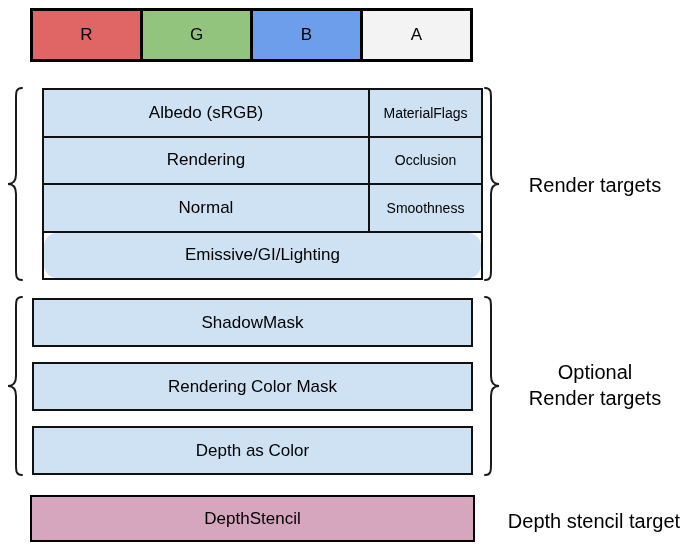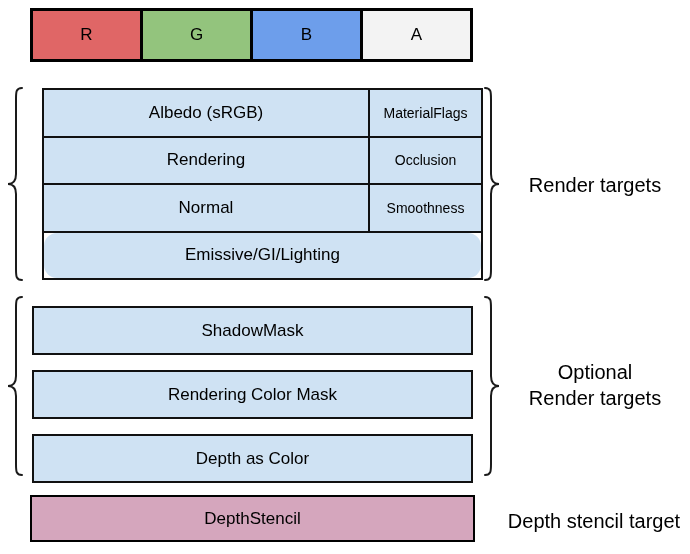--- a/index.html
+++ b/index.html
@@ -34,21 +34,21 @@
     box-sizing:border-box;
   }
   .cell.main{width:326px;border-right:2px solid var(--border-thin,#111);font-size:17px;}
   .cell.sub{flex:1;font-size:14px;}
   .cell.full{flex:1;font-size:17px;border-radius:13px;}
   
   .opt-box{
     position:absolute;left:32px;width:441px;height:49px;
     border:2px solid var(--border-thin,#111);box-sizing:border-box;
     background:var(--cell-blue,#cfe2f3);
-    display:flex;align-items:center;justify-content:center;font-size:17px;margin-top:8px;
+    display:flex;align-items:center;justify-content:center;font-size:17px;
   }
   
   .ds-box{
     position:absolute;left:30px;top:495px;width:445px;height:47px;
     border:2px solid var(--border-strong,#000);box-sizing:border-box;
     background:var(--depth-pink,#d5a6bd);
     display:flex;align-items:center;justify-content:center;font-size:17px;
   }
   
   .side-label{

